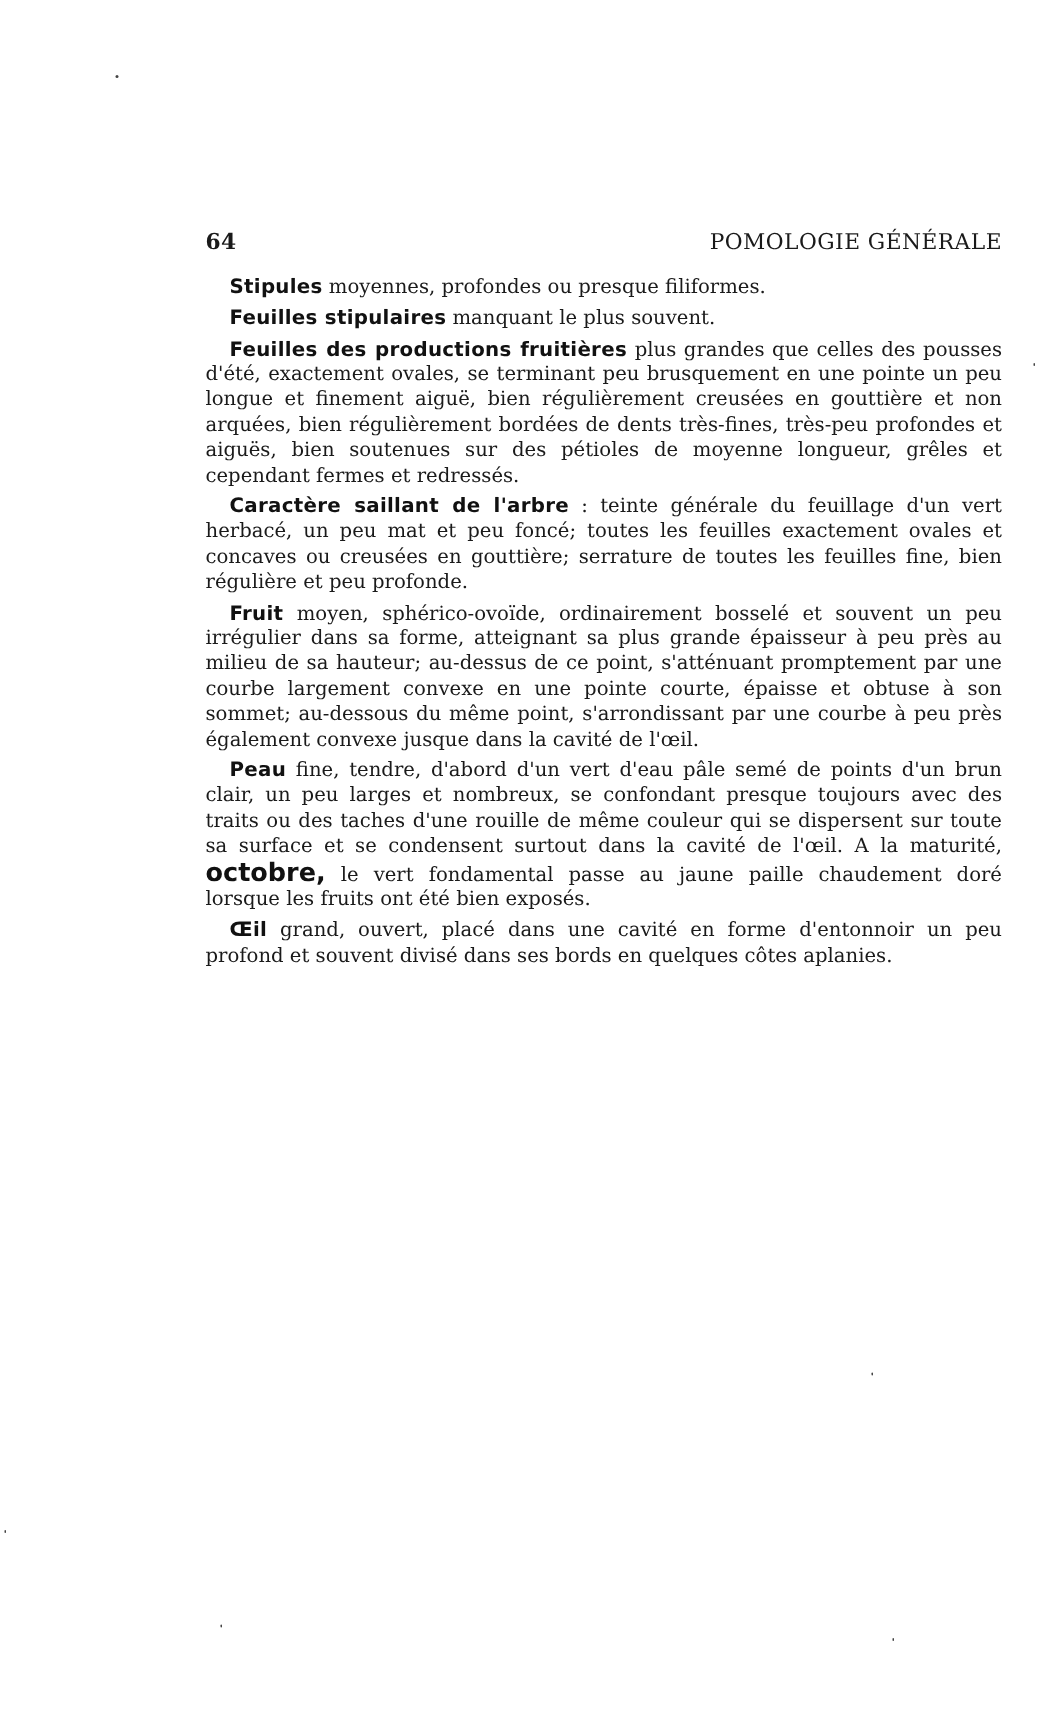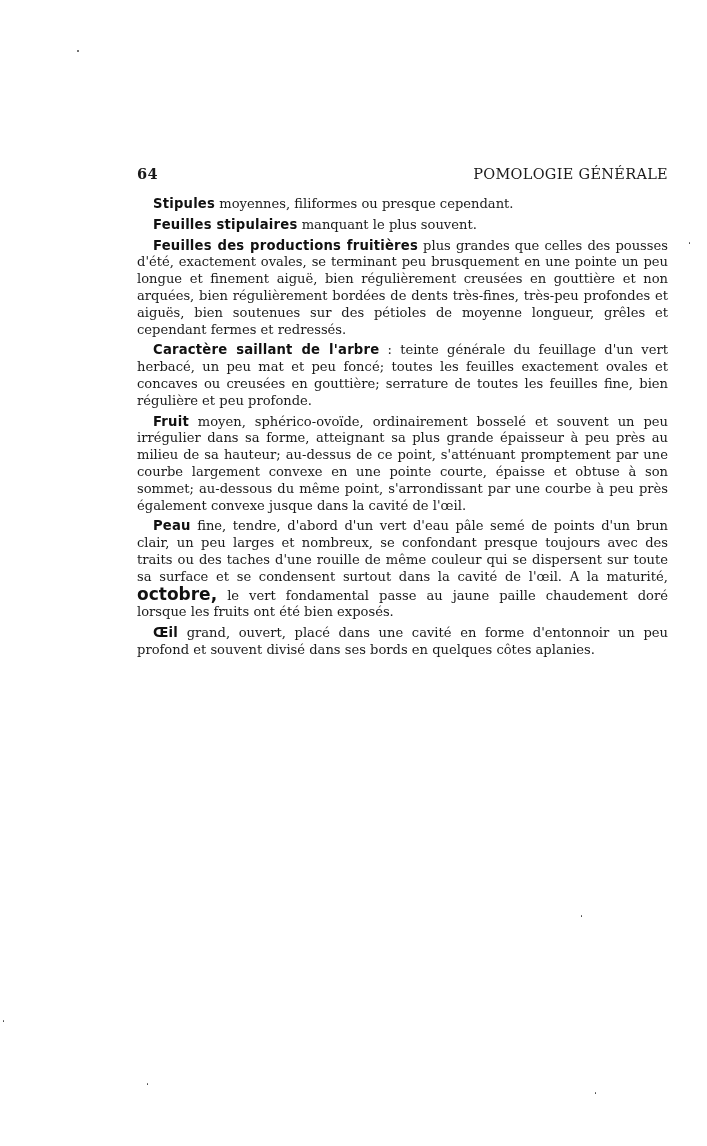--- a/index.html
+++ b/index.html
@@ -11,21 +11,21 @@
     width: 707px;
     height: 1146px;
     position: relative;
     overflow: hidden;
     font-family: "DejaVu Serif", "Liberation Serif", serif;
     color: #1a1a1a;
   }
   .page {
     position: absolute;
     left: 137px;
-    top: 164px;
+    top: 152px;
     width: 531px;
   }
   .running-head {
     position: relative;
     height: 20px;
     font-size: 14.5px;
     line-height: 20px;
     letter-spacing: 0.3px;
   }
   .page-number {
@@ -85,21 +85,21 @@
 <span class="speck" style="left:147px;top:1083px;width:1px;"></span>
 <span class="speck" style="left:595px;top:1092px;width:1px;"></span>
 
 <div class="page">
   <div class="running-head">
     <span class="page-number">64</span>
     <span class="running-title">POMOLOGIE GÉNÉRALE</span>
   </div>
 
   <div class="body-text">
-    <p class="para"><span class="term">Stipules</span><span> moyennes, filiformes ou presque cependant.</span></p>
+    <p class="para"><span class="term">Stipules</span><span> moyennes, profondes ou presque filiformes.</span></p>
 
     <p class="para"><span class="term">Feuilles stipulaires</span><span> manquant le plus souvent.</span></p>
 
 
 
     <p class="para"><span class="term">Feuilles des productions fruitières</span><span> plus grandes que celles des pousses d'été, exactement ovales, se terminant peu brusquement en une pointe un peu longue et finement aiguë, bien régulièrement creusées en gouttière et non arquées, bien régulièrement bordées de dents très-fines, très-peu profondes et aiguës, bien soutenues sur des pétioles de moyenne longueur, grêles et cependant fermes et redressés.</span></p>
 
     <p class="para"><span class="term">Caractère saillant de l'arbre</span><span> : teinte générale du feuillage d'un vert herbacé, un peu mat et peu foncé; toutes les feuilles exactement ovales et concaves ou creusées en gouttière; serrature de toutes les feuilles fine, bien régulière et peu profonde.</span></p>
 
     <p class="para"><span class="term">Fruit</span><span> moyen, sphérico-ovoïde, ordinairement bosselé et souvent un peu irrégulier dans sa forme, atteignant sa plus grande épaisseur à peu près au milieu de sa hauteur; au-dessus de ce point, s'atténuant promptement par une courbe largement convexe en une pointe courte, épaisse et obtuse à son sommet; au-dessous du même point, s'arrondissant par une courbe à peu près également convexe jusque dans la cavité de l'œil.</span></p>

